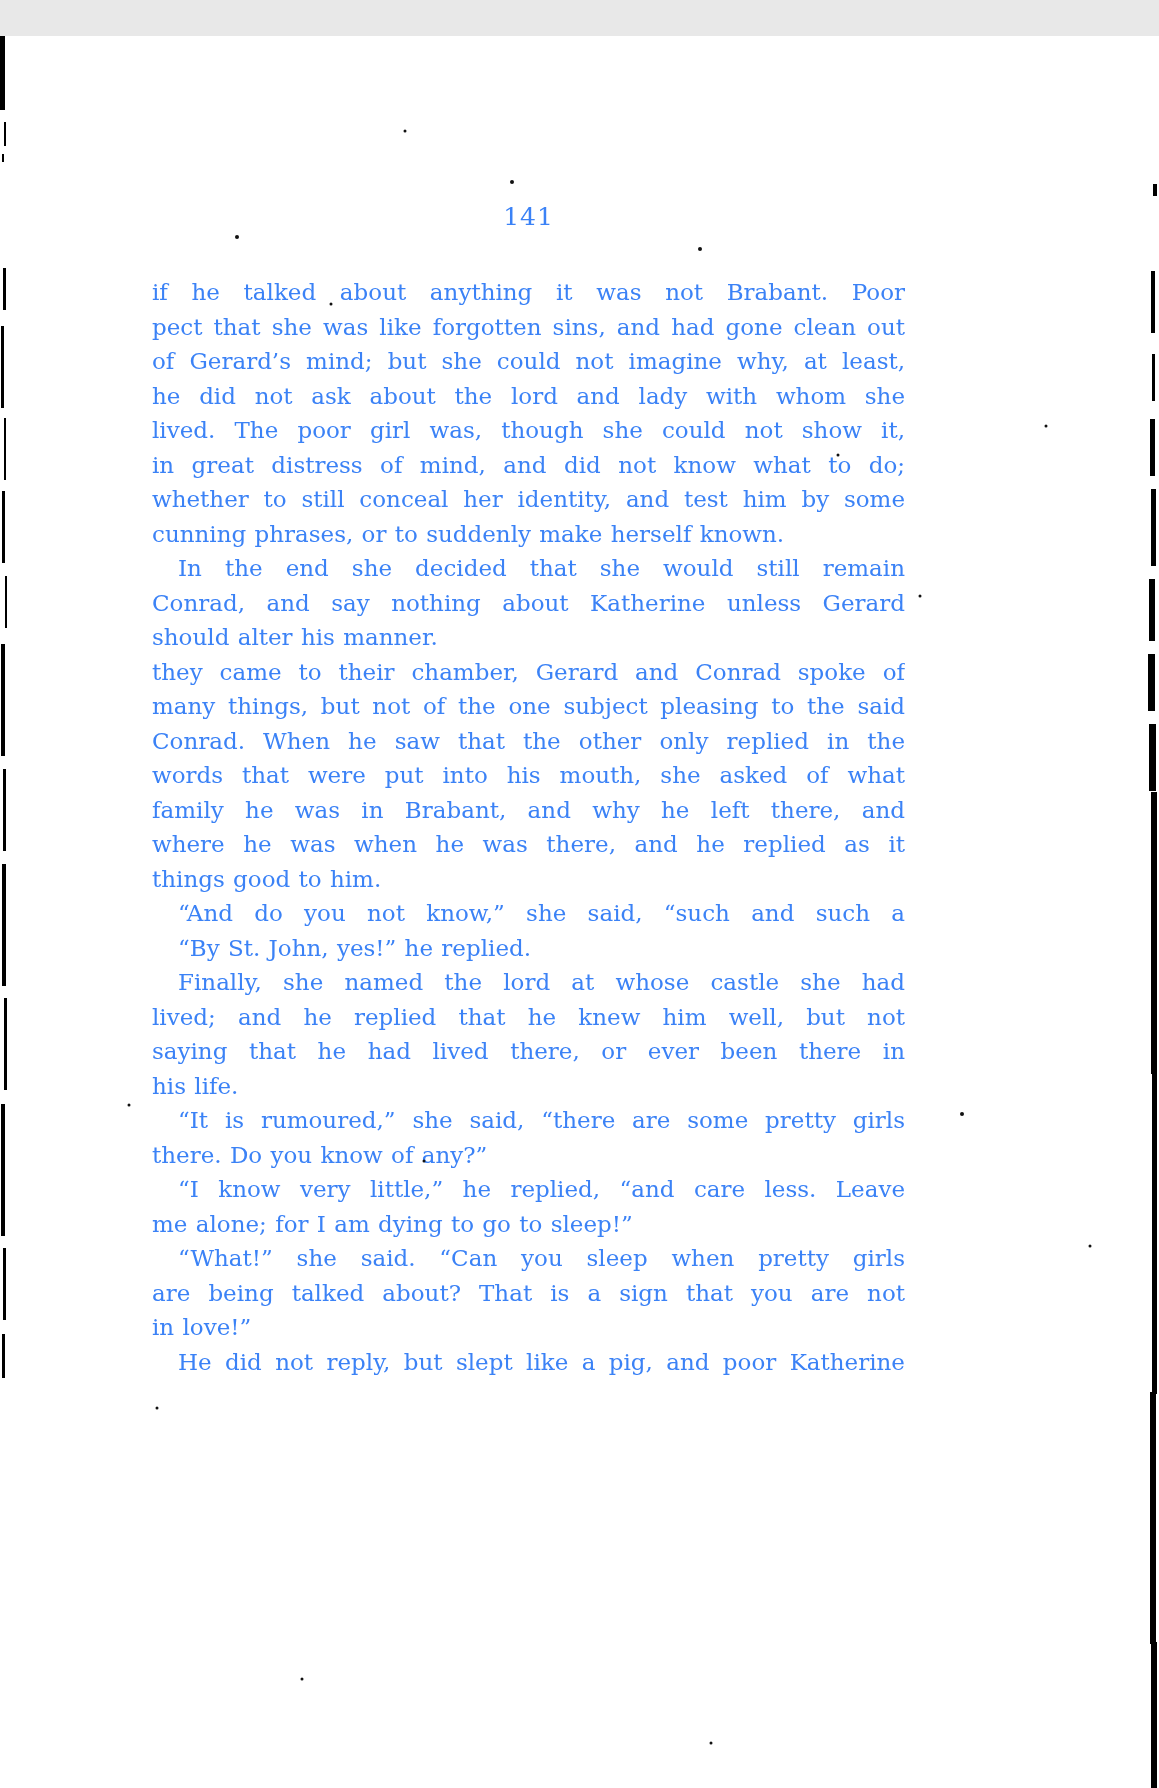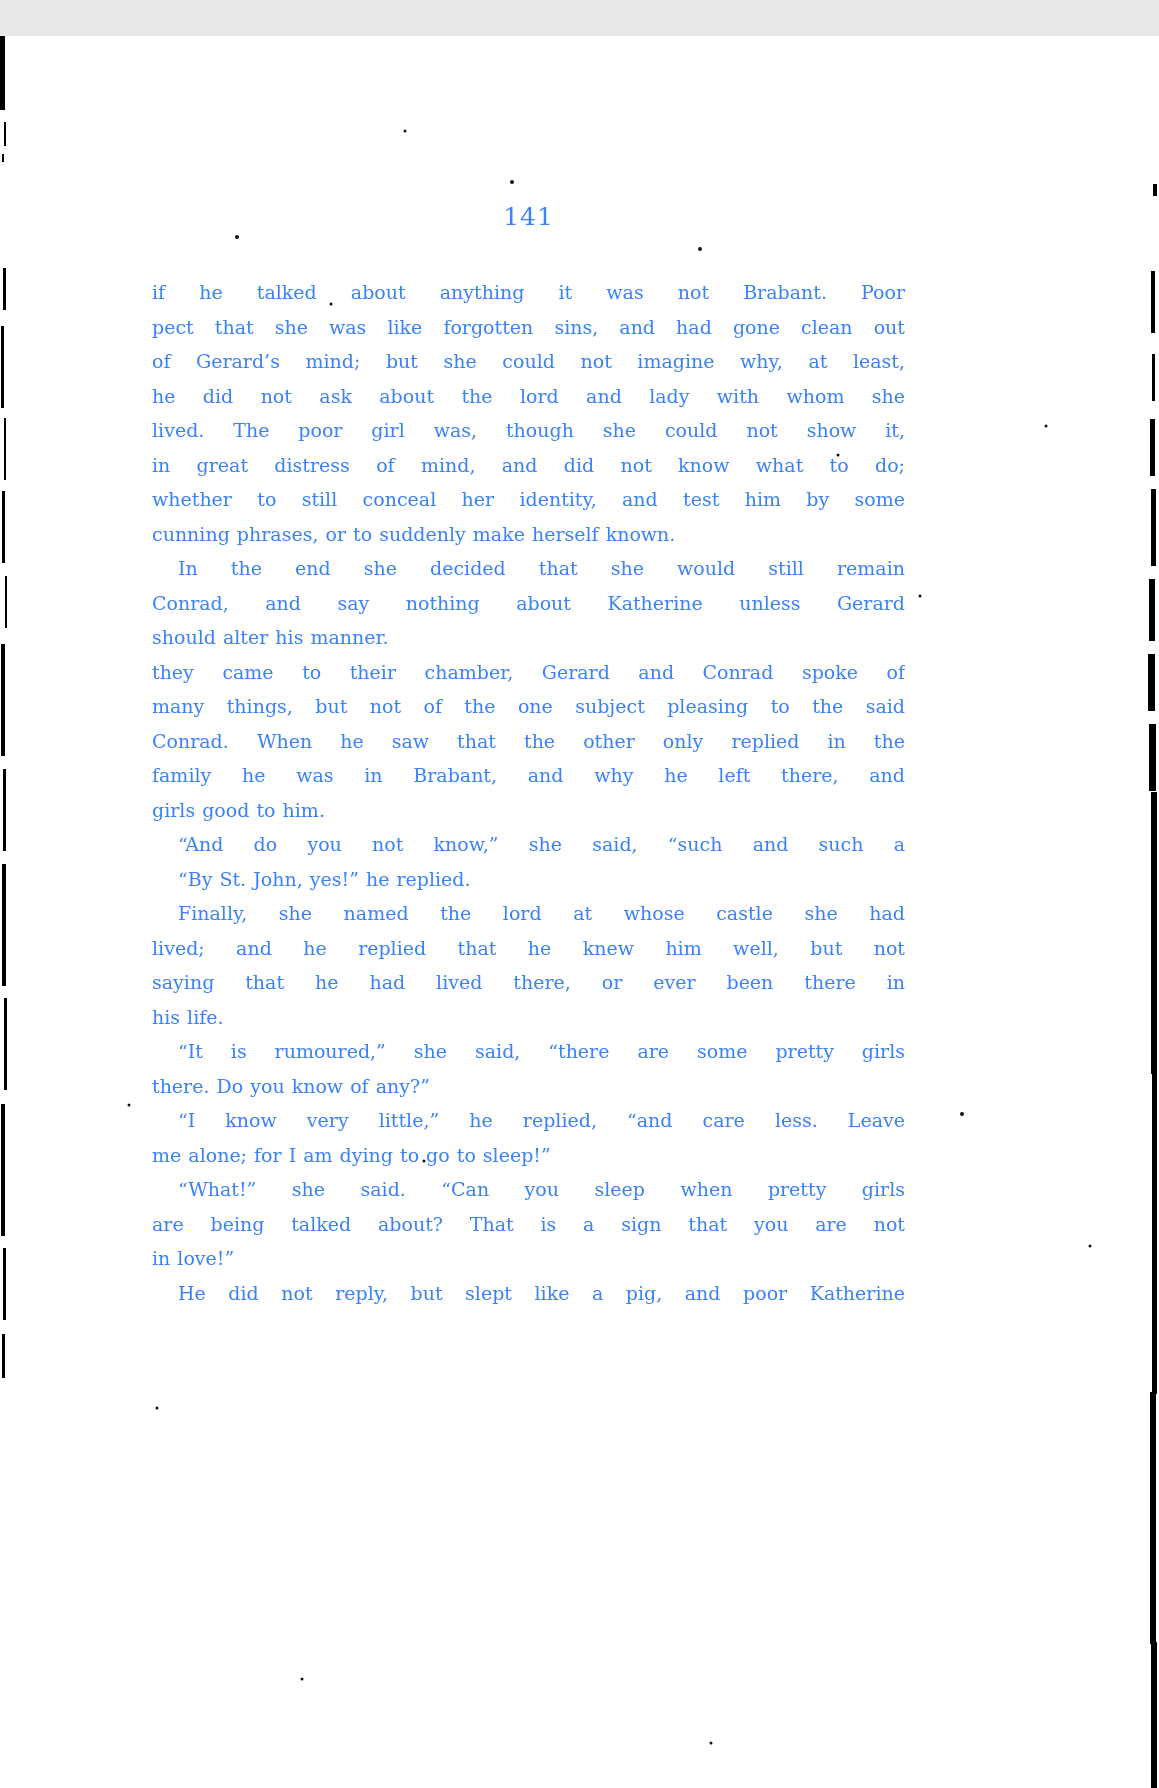--- a/index.html
+++ b/index.html
@@ -20,21 +20,21 @@
     width: 753px;
     text-align: center;
     font-size: 25px;
     letter-spacing: 1px;
   }
   .text-block {
     position: absolute;
     left: 152px;
     top: 239px;
     width: 753px;
-    font-size: 19px;
+    font-size: 23px;
     line-height: 34.5px;
   }
   .line {
     text-align: justify;
     text-align-last: justify;
     height: 34.5px;
     overflow: hidden;
     word-spacing: 1px;
   }
   .line.last { text-align-last: left; }
@@ -59,22 +59,24 @@
       <div class="line">lived.  The poor girl was, though she could not show it,</div>
       <div class="line">in great distress of mind, and did not know what to do;</div>
       <div class="line">whether to still conceal her identity, and test him by some</div>
       <div class="line last">cunning phrases, or to suddenly make herself known.</div>
       <div class="line indent">In the end she decided that she would still remain</div>
       <div class="line">Conrad, and say nothing about Katherine unless Gerard</div>
       <div class="line last">should alter his manner.</div>
       <div class="line">they came to their chamber, Gerard and Conrad spoke of</div>
       <div class="line">many things, but not of the one subject pleasing to the said</div>
       <div class="line">Conrad.  When he saw that the other only replied in the</div>
+      <div class="line">words that were put into his mouth, she asked of what</div>
       <div class="line">family he was in Brabant, and why he left there, and</div>
-      <div class="line last">girls good to him.</div>
+      <div class="line">where he was when he was there, and he replied as it</div>
+      <div class="line last">things good to him.</div>
       <div class="line indent">“And do you not know,” she said, “such and such a</div>
       <div class="line indent last">“By St. John, yes!” he replied.</div>
       <div class="line indent">Finally, she named the lord at whose castle she had</div>
       <div class="line">lived; and he replied that he knew him well, but not</div>
       <div class="line">saying that he had lived there, or ever been there in</div>
       <div class="line last">his life.</div>
       <div class="line indent">“It is rumoured,” she said, “there are some pretty girls</div>
       <div class="line last">there.  Do you know of any?”</div>
       <div class="line indent">“I know very little,” he replied, “and care less.  Leave</div>
       <div class="line last">me alone; for I am dying to go to sleep!”</div>

